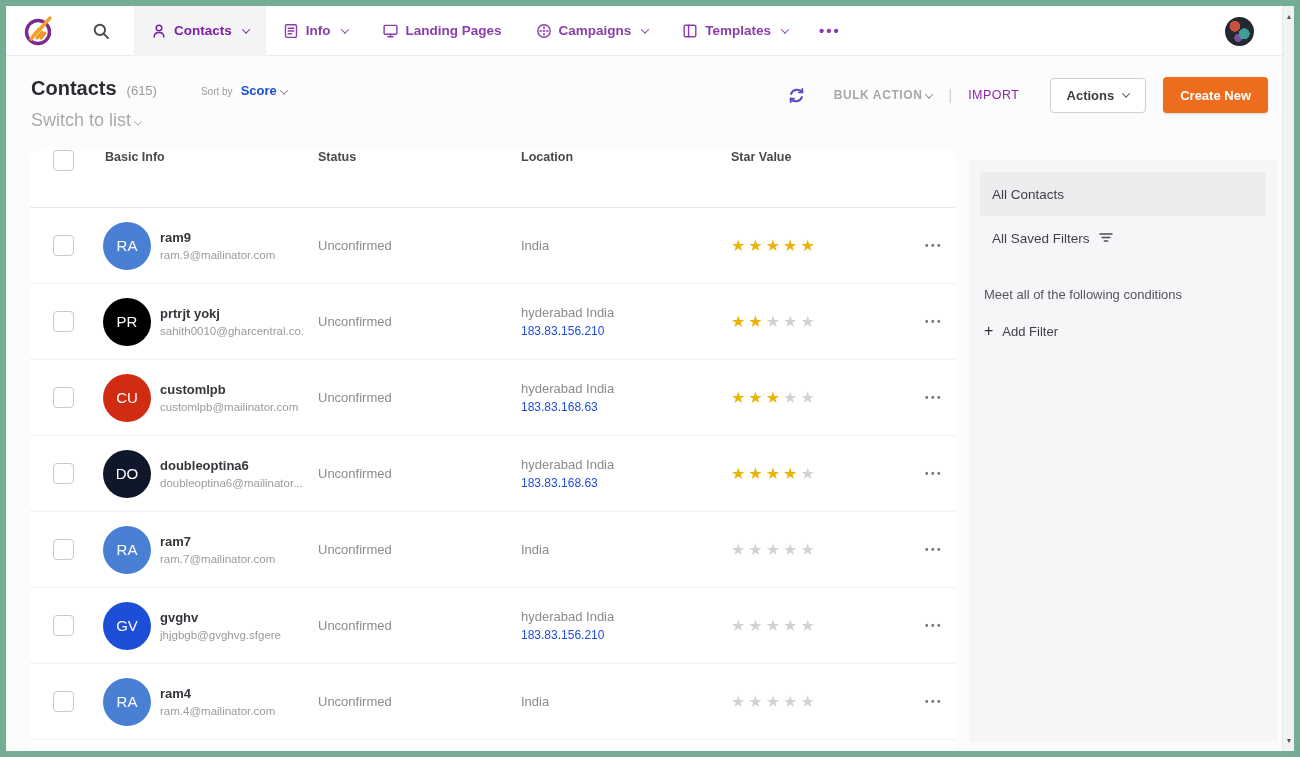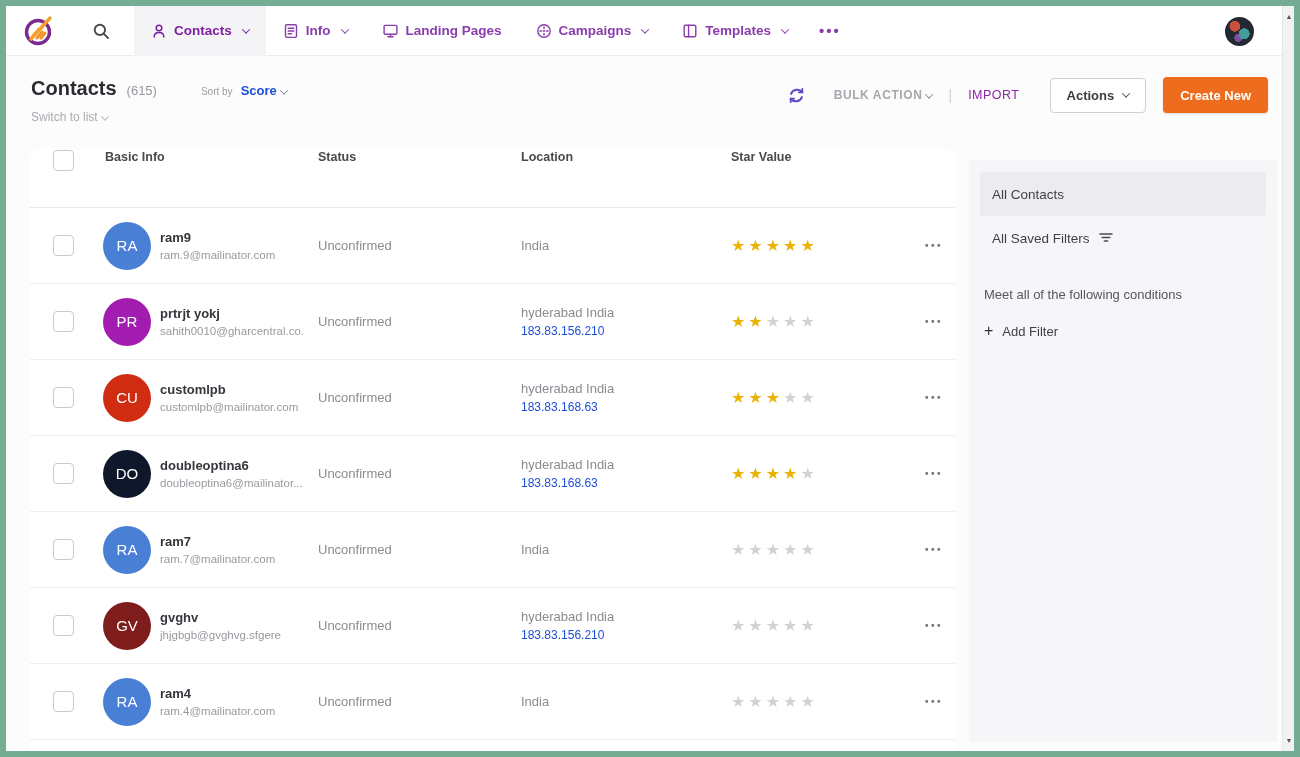--- a/index.html
+++ b/index.html
@@ -27,21 +27,21 @@
 
   
   .content { position:relative; height:695px; background:#fcfcfd; }
 
   .toolbar { display:flex; justify-content:space-between; align-items:flex-start; padding:21px 26px 0 25px; }
   .title-l1 { display:flex; align-items:baseline; }
   .page-title { font-size:20px; font-weight:700; color:#2b2b31; }
   .page-count { font-size:13px; color:#98989e; margin-left:10px; }
   .sortby { font-size:10px; color:#9b9ba1; margin-left:44px; }
   .sortval { font-size:13px; font-weight:700; color:#1d4ed8; margin-left:8px; cursor:pointer; }
-  .switch-list { margin-top:10px; font-size:12px; color:#a9a9af; cursor:pointer; }
+  .switch-list { margin-top:10px; font-size:18px; color:#a9a9af; cursor:pointer; }
   .actions-row { display:flex; align-items:center; height:36px; }
   .refresh { color:#5b49c2; margin-right:28px; cursor:pointer; display:flex; }
   .bulk { font-size:12px; font-weight:600; letter-spacing:.6px; color:#a7a7ad; cursor:pointer; }
   .vdiv { color:#cfcfd4; margin:0 16px; font-size:14px; }
   .import { font-size:12.5px; font-weight:400; letter-spacing:.5px; color:#8e24aa; cursor:pointer; margin-right:30px; }
   .btn-actions { height:35px; border:1px solid #cfcfd4; border-radius:4px; background:#fff; padding:0 16px; display:flex; align-items:center;
     font-size:13px; font-weight:600; color:#3c3c42; cursor:pointer; margin-right:17px; }
   .btn-create { height:36px; border-radius:4px; background:#ed6c1e; color:#fff; font-size:13px; font-weight:600; padding:0 17px;
     display:flex; align-items:center; cursor:pointer; box-shadow:0 1px 2px rgba(0,0,0,.15); }
 
@@ -223,21 +223,21 @@
     <div class="c5 stars"><span style="color: rgb(233, 179, 6);">★</span><span style="color: rgb(233, 179, 6);">★</span><span style="color: rgb(233, 179, 6);">★</span><span style="color: rgb(233, 179, 6);">★</span><span style="color: rgb(233, 179, 6);">★</span></div>
     <div class="c6">
               <span class="menu-dots">•••</span>
             </div>
   </div>
           <div class="trow">
     <div class="c1">
               <span class="cb"></span>
             </div>
     <div class="c2 basic">
-      <span class="avatar" style="background: #a21caf;">PR</span>
+      <span class="avatar" style="background: #000000;">PR</span>
       <div class="nm">
         <div class="name">prtrjt yokj</div>
         <div class="email">sahith0010@gharcentral.co...</div>
       </div>
     </div>
     <div class="c3 status">Unconfirmed</div>
     <div class="c4">
       <div class="loc1">hyderabad India</div>
       <div class="loc2">183.83.156.210</div>
     </div>
@@ -307,21 +307,21 @@
     <div class="c5 stars"><span style="color: rgb(210, 210, 214);">★</span><span style="color: rgb(210, 210, 214);">★</span><span style="color: rgb(210, 210, 214);">★</span><span style="color: rgb(210, 210, 214);">★</span><span style="color: rgb(210, 210, 214);">★</span></div>
     <div class="c6">
               <span class="menu-dots">•••</span>
             </div>
   </div>
           <div class="trow">
     <div class="c1">
               <span class="cb"></span>
             </div>
     <div class="c2 basic">
-      <span class="avatar" style="background: #7f1d1d;">GV</span>
+      <span class="avatar" style="background: #1d4ed8;">GV</span>
       <div class="nm">
         <div class="name">gvghv</div>
         <div class="email">jhjgbgb@gvghvg.sfgere</div>
       </div>
     </div>
     <div class="c3 status">Unconfirmed</div>
     <div class="c4">
       <div class="loc1">hyderabad India</div>
       <div class="loc2">183.83.156.210</div>
     </div>

